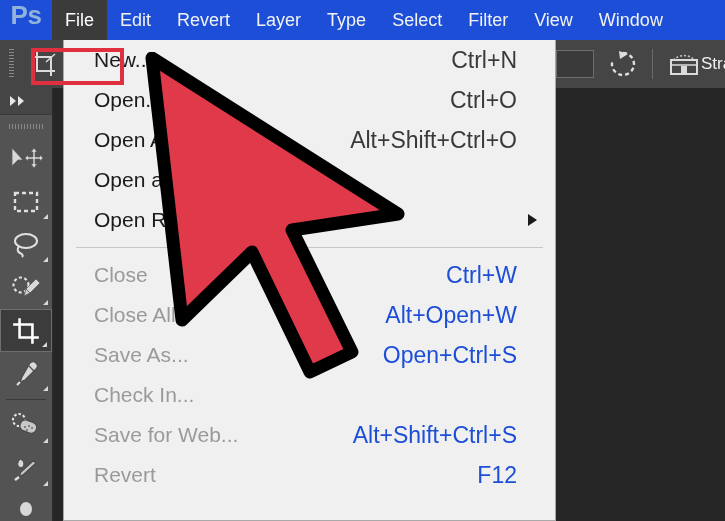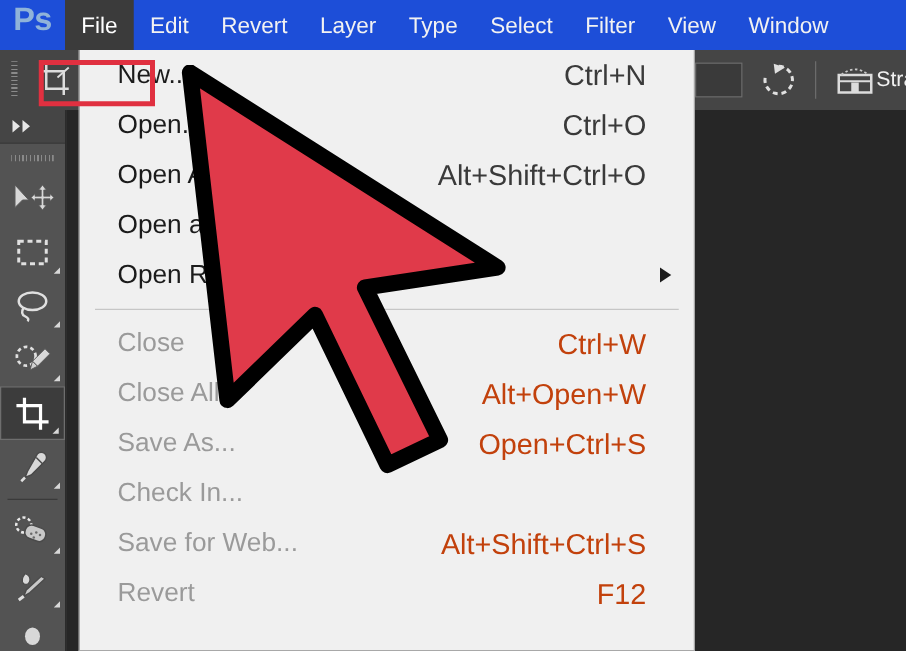--- a/index.html
+++ b/index.html
@@ -180,21 +180,21 @@
     box-sizing: border-box;
   }
   .dd-item.disabled { color: #9a9a9a; }
   .dd-label { flex: 1; white-space: nowrap; }
   .dd-short {
     font-size: 23px;
     color: #3a3a3a;
     white-space: nowrap;
     padding-right: 22px;
   }
-  .dd-item.disabled .dd-short { color: #c2410c; }
+  .dd-item.disabled .dd-short { color: #1d4ed8; }
   .dd-arrow {
     position: absolute;
     right: 18px;
     width: 0; height: 0;
     border-top: 6px solid transparent;
     border-bottom: 6px solid transparent;
     border-left: 9px solid #1b1b1b;
   }
   .dd-sep {
     height: 1px;

